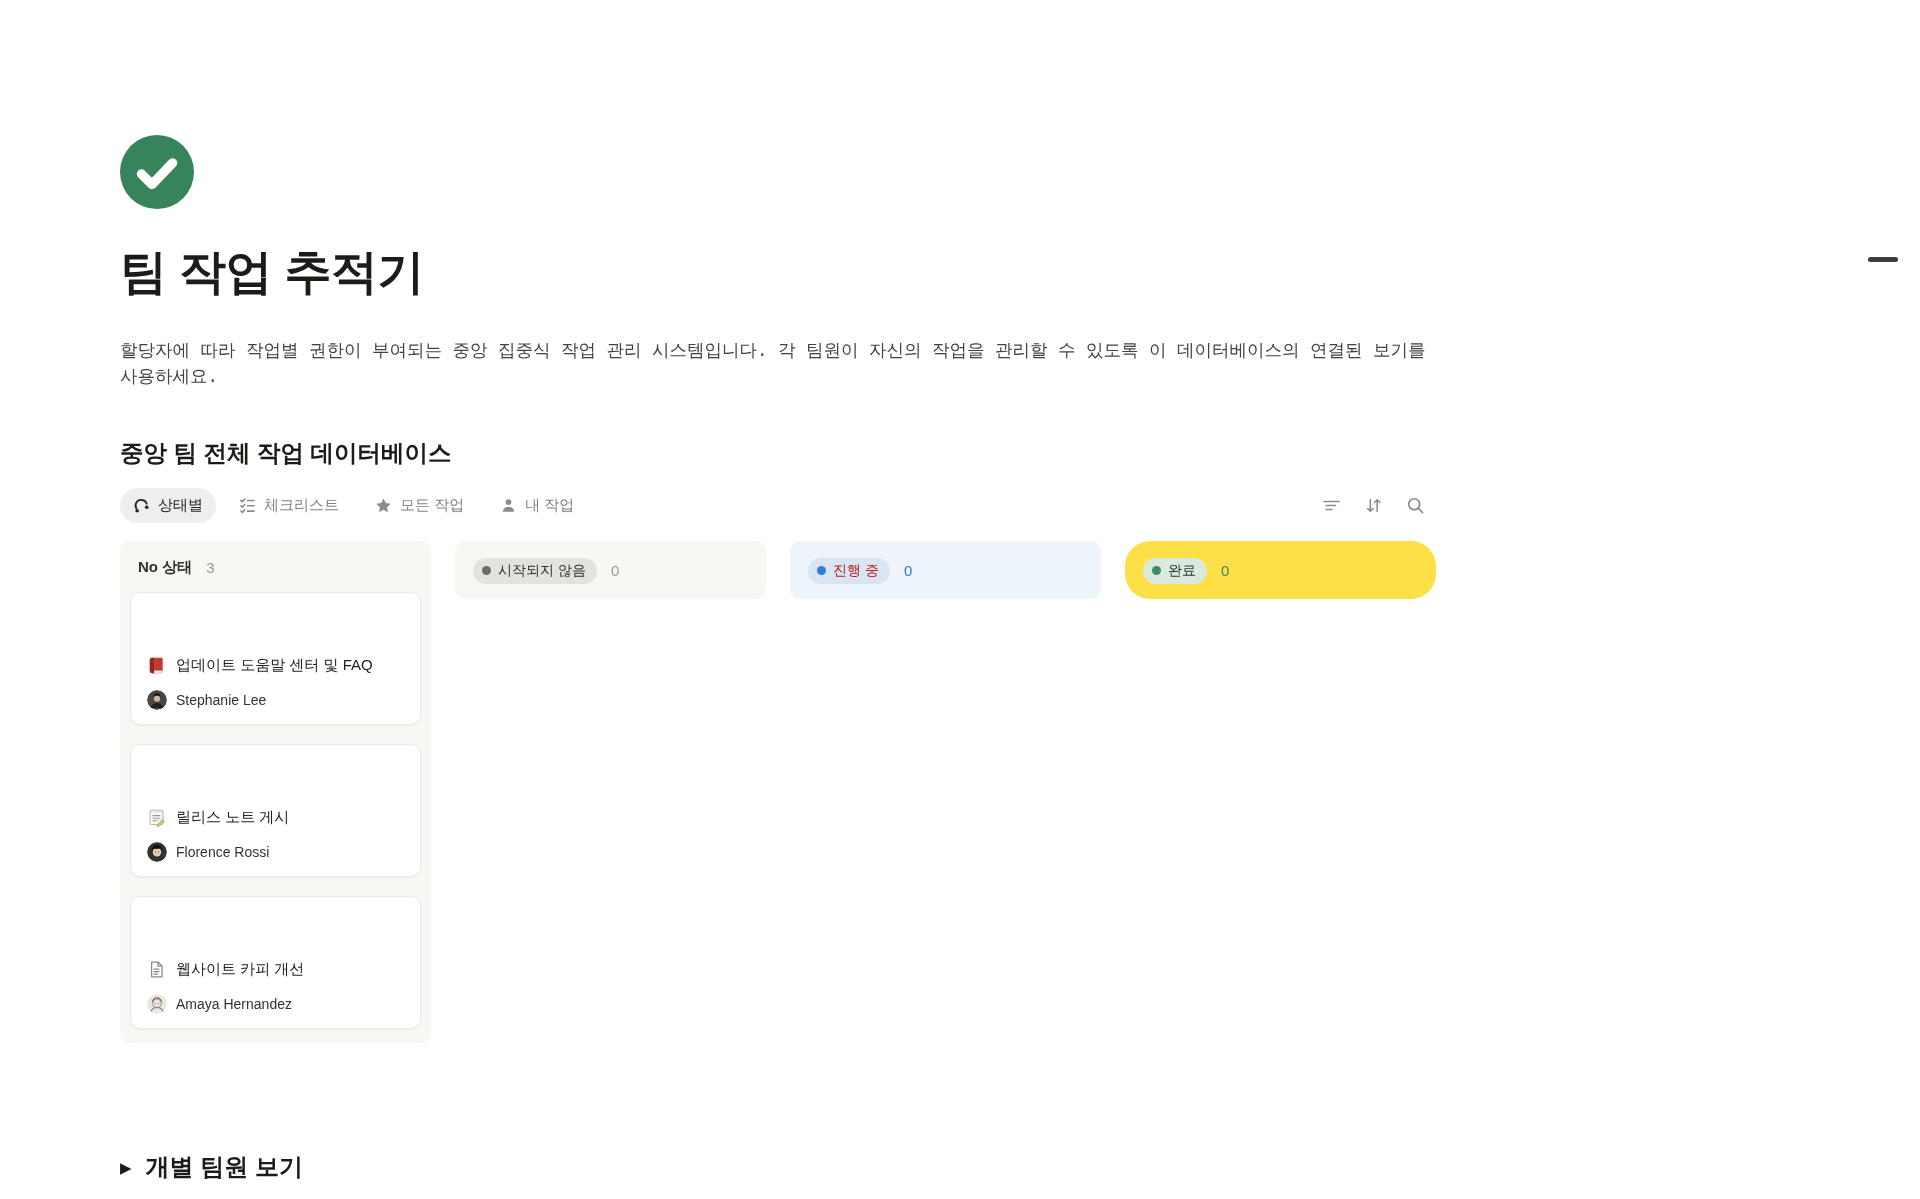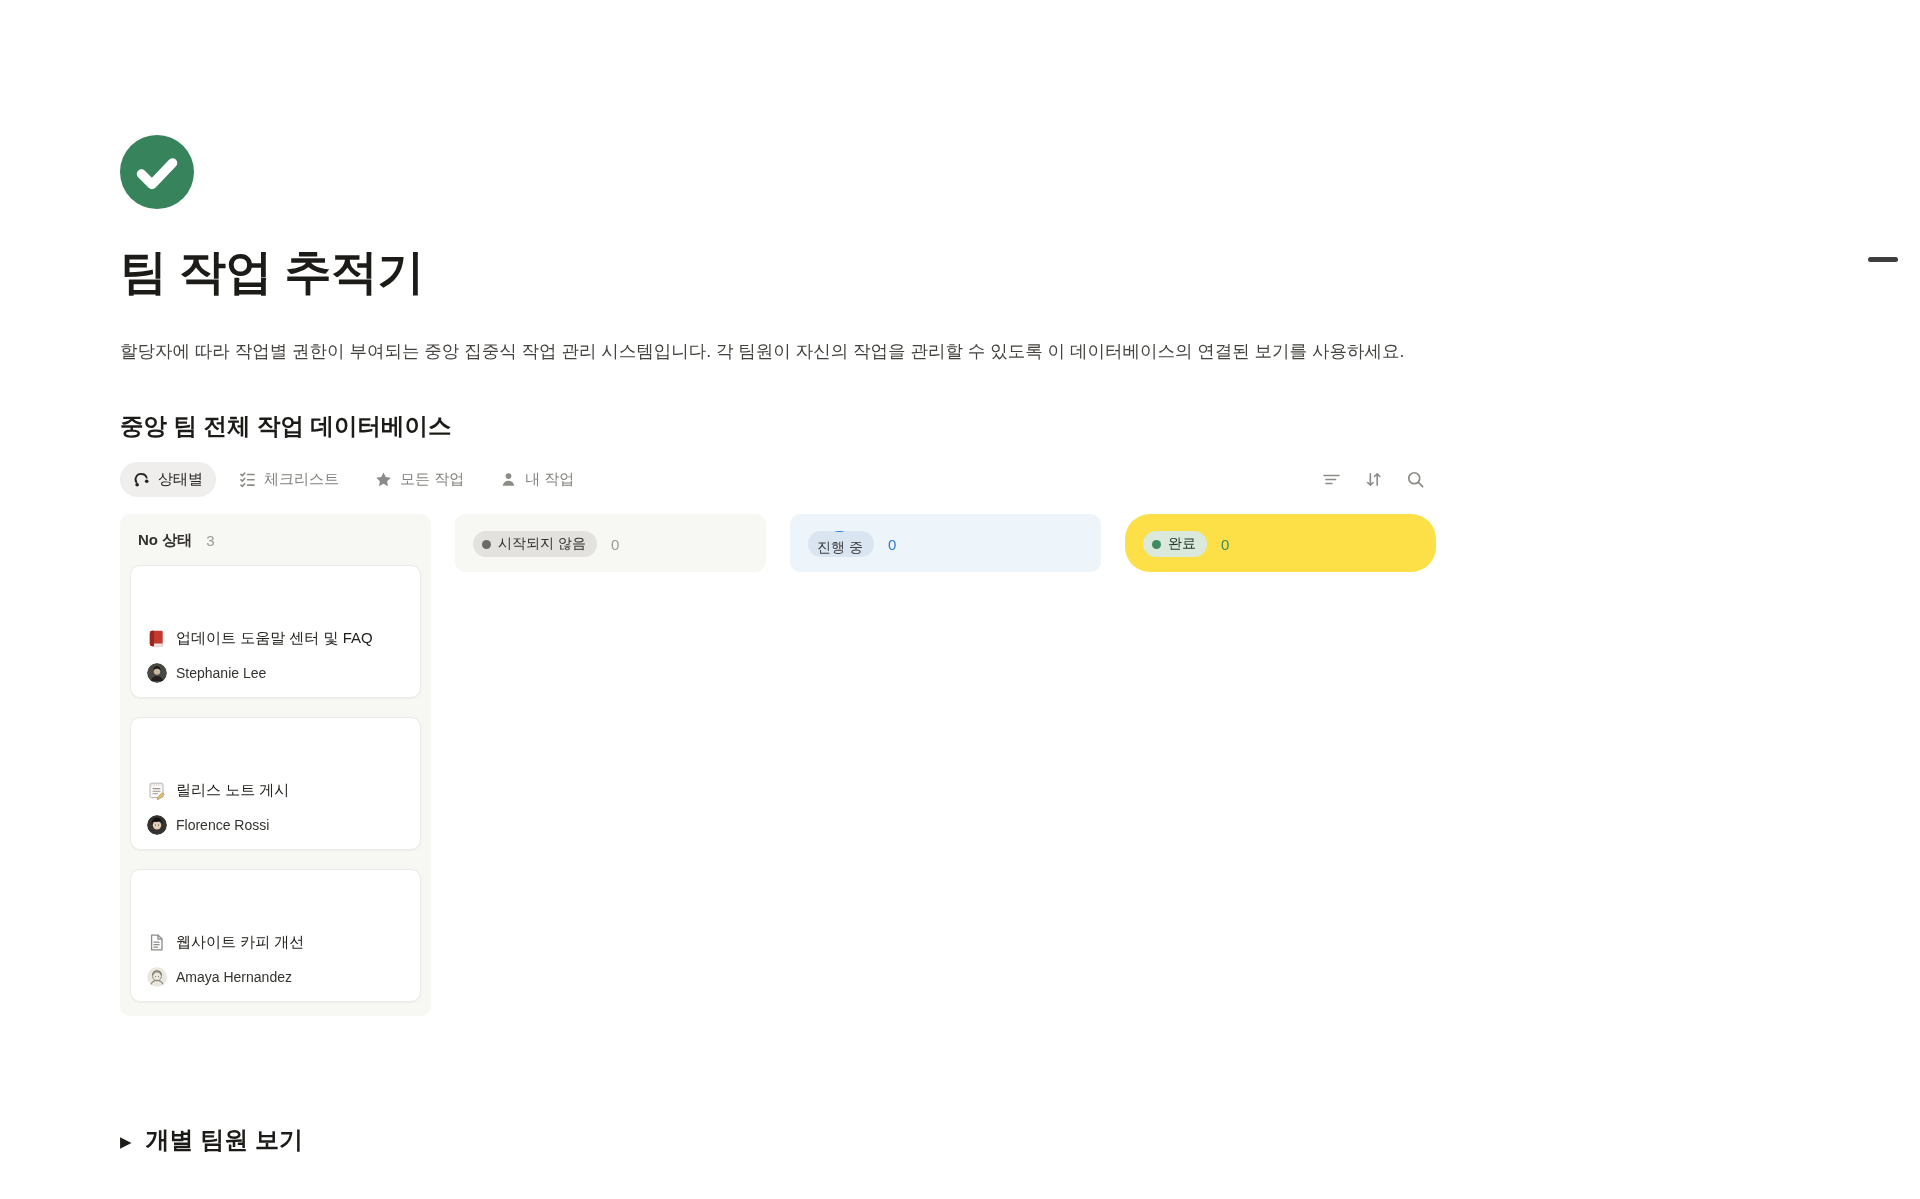--- a/index.html
+++ b/index.html
@@ -4,21 +4,21 @@
 <style>
   * { margin:0; padding:0; box-sizing:border-box; }
   html,body { width:1920px; height:1199px; background:#ffffff; overflow:hidden;
     font-family:"Liberation Sans", sans-serif; -webkit-font-smoothing:antialiased; }
   .container { position:relative; padding:0 120px; width:1556px; }
 
   .page-icon { margin-top:135px; width:74px; height:74px; }
 
   .page-title { margin-top:32px; font-size:47px; font-weight:700; color:#1c1b18; letter-spacing:-0.5px; }
 
-  .page-desc { margin-top:34px; font-size:17.5px; color:#44423e; line-height:1.5; max-width:1560px; }
+  .page-desc { margin-top:34px; font-size:17.5px; color:#44423e; line-height:1.5; max-width:1560px;font-family:Liberation Mono, monospace; }
 
   .db-title { margin-top:46px; font-size:23.5px; font-weight:700; color:#1c1b18; }
 
   .view-row { margin-top:18px; display:flex; align-items:center; height:38px;justify-content:space-between; }
   .tab { display:flex; align-items:center; gap:8px; padding:8px 13px; border-radius:19px;
     font-size:15px; color:#82817d; cursor:pointer; white-space:nowrap; }
   .tab + .tab { margin-left:10px; }
   .tab.active { background:#efeeec; color:#24231f; font-weight:500; }
   .tab .ticon { display:flex; align-items:center; }
   .toolbar { margin-left:auto; display:flex; align-items:center; gap:16px; margin-right:8px; }
@@ -33,21 +33,21 @@
   .col-plain-label { font-size:15px; font-weight:600; color:#33312d; }
   .col-count { font-size:15px; color:#9b9a96; margin-left:14px; }
   .col-count.blue { color:#2f7ad1; }
   .col-count.green { color:#3e8a61; }
 
   .pill { display:inline-flex; align-items:center; gap:7px; height:26px; padding:0 11px 0 9px;
     border-radius:13px; font-size:14px; font-weight:500; }
   .pill .dot { width:9px; height:9px; border-radius:50%; }
   .pill-gray  { background:#e3e2df; color:#32302c; }
   .pill-gray .dot { background:#6c6a66; }
-  .pill-blue  { background:#d9e6f2; color:#404040;flex-direction:column; }
+  .pill-blue  { background:#d9e6f2; color:#b91c1c; }
   .pill-blue .dot { background:#2e80d6; }
   .pill-green { background:#dbe9dc; color:#1c3829; }
   .pill-green .dot { background:#3e8a61; }
 
   .cards { padding:0 10px 14px 10px; display:flex; flex-direction:column; gap:19px; }
   .card { background:#ffffff; border:1px solid #ebeae8; border-radius:10px;
     box-shadow:0 1px 2px rgba(15,15,15,0.04); padding:15px 16px 14px 16px; cursor:pointer; }
   .card-title-row { display:flex; align-items:flex-start; gap:10px;margin-top:48px; }
   .card-title { font-size:15px; font-weight:500; color:#23211d; }
   .card-assignee { margin-top:11px; display:flex; align-items:center; gap:9px; }

